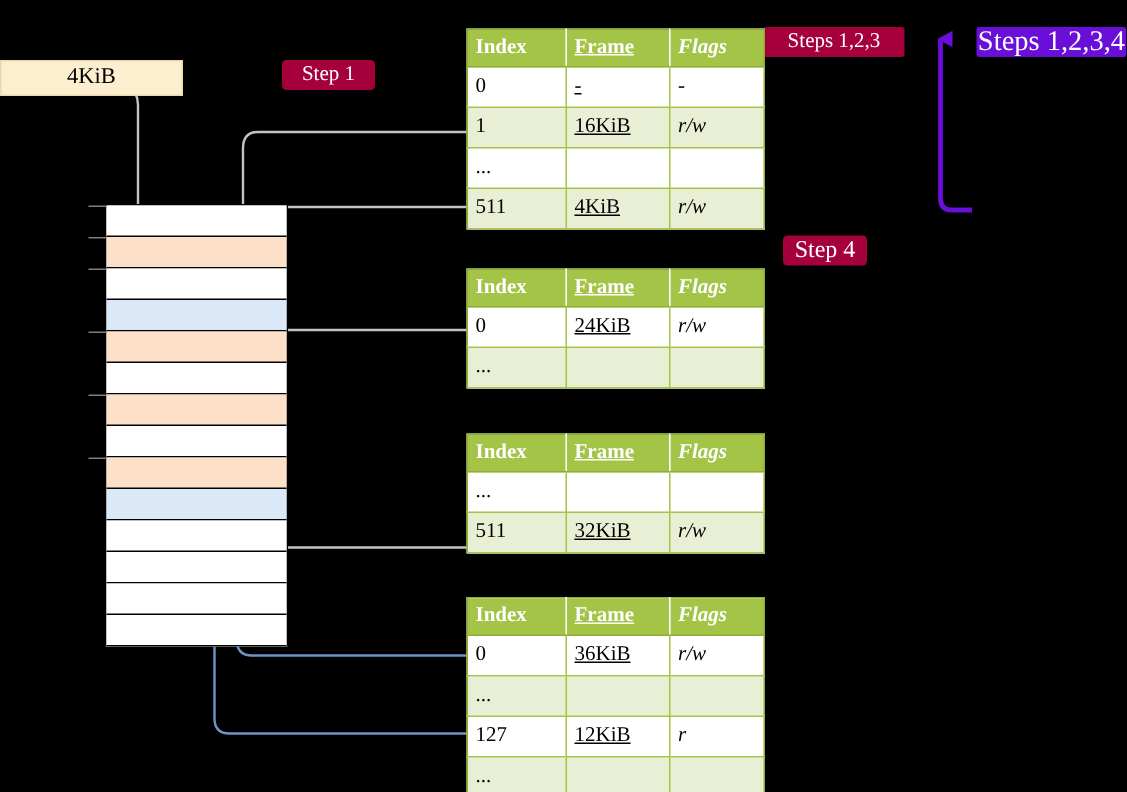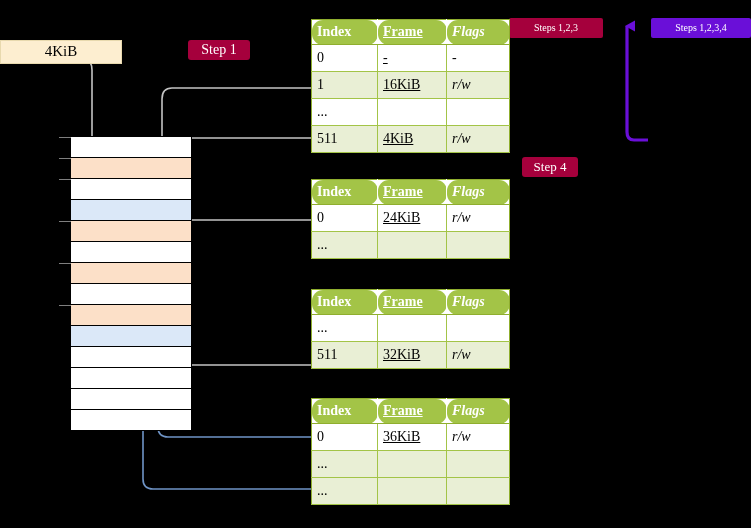--- a/index.html
+++ b/index.html
@@ -19,31 +19,31 @@
     background:#fdeed0;border:1px solid #e8d9ae;
     color:#000;font-size:15px;line-height:20px;text-align:center;
   }
   .lbl-step0{
     left:188px;top:40px;width:62px;height:20px;
     background:#a5003c;color:#fff;font-size:14px;line-height:20px;
     text-align:center;border-radius:3px;
   }
   .lbl-step123{
     left:509px;top:18px;width:94px;height:20px;
-    background:#a5003c;color:#fff;font-size:10px;line-height:20px;
+    background:#a5003c;color:#fff;font-size:14px;line-height:20px;
     text-align:center;border-radius:2px;
   }
   .lbl-step1234{
     left:651px;top:18px;width:100px;height:20px;
-    background:#6a0fd8;color:#fff;font-size:10px;line-height:20px;
+    background:#6a0fd8;color:#fff;font-size:19px;line-height:20px;
     text-align:center;border-radius:2px;
   }
   .lbl-step4{
     left:522px;top:157px;width:56px;height:20px;
-    background:#a5003c;color:#fff;font-size:13px;line-height:20px;
+    background:#a5003c;color:#fff;font-size:16px;line-height:20px;
     text-align:center;border-radius:3px;
   }
 
   
   .mem{position:absolute;left:70px;top:136px;width:120px;
        border:1px solid #000;border-bottom:none;background:#fff;}
   .mem-row{height:21px;box-sizing:border-box;border-bottom:1px solid #000;}
   .mem-row.white{background:#ffffff;}
   .mem-row.orange{background:#fce0c8;}
   .mem-row.blue{background:#dbe8f8;}
@@ -51,21 +51,20 @@
         border-top:1px solid #7f7f7f;}
 
   
   .ptable{position:absolute;border-collapse:collapse;
           border:1px solid #8fae2e;background:#fff;font-size:14px;}
   .ptable th{
     background:#a3c447;color:#ffffff;font-weight:bold;
     text-align:left;padding:2px 5px;height:20px;
     border-right:1px solid #fff;border-bottom:1px solid #8fae2e;
     font-family:"Liberation Serif",serif;
-    border-radius:11px;
   }
   .ptable th:last-child{border-right:none;}
   .ptable td{
     padding:2px 5px;height:22px;color:#000;
     border-right:1px solid #a3c447;border-bottom:1px solid #a3c447;
     vertical-align:middle;
   }
   .ptable td:last-child{border-right:none;}
   .ptable tr.alt td{background:#e9efd5;}
   .ptable tr.plain td{background:#ffffff;}
@@ -237,20 +236,25 @@
         <tr class="plain">
           <td class="col-i">0</td>
           <td class="col-f">36KiB</td>
           <td class="col-g">r/w</td>
         </tr>
         <tr class="alt">
           <td class="col-i">...</td>
           <td class="col-f"></td>
           <td class="col-g"></td>
         </tr>
+        <tr class="plain">
+          <td class="col-i">127</td>
+          <td class="col-f">12KiB</td>
+          <td class="col-g">r</td>
+        </tr>
         <tr class="alt">
           <td class="col-i">...</td>
           <td class="col-f"></td>
           <td class="col-g"></td>
         </tr>
       </tbody>
     </table>
 
 </div>
 

